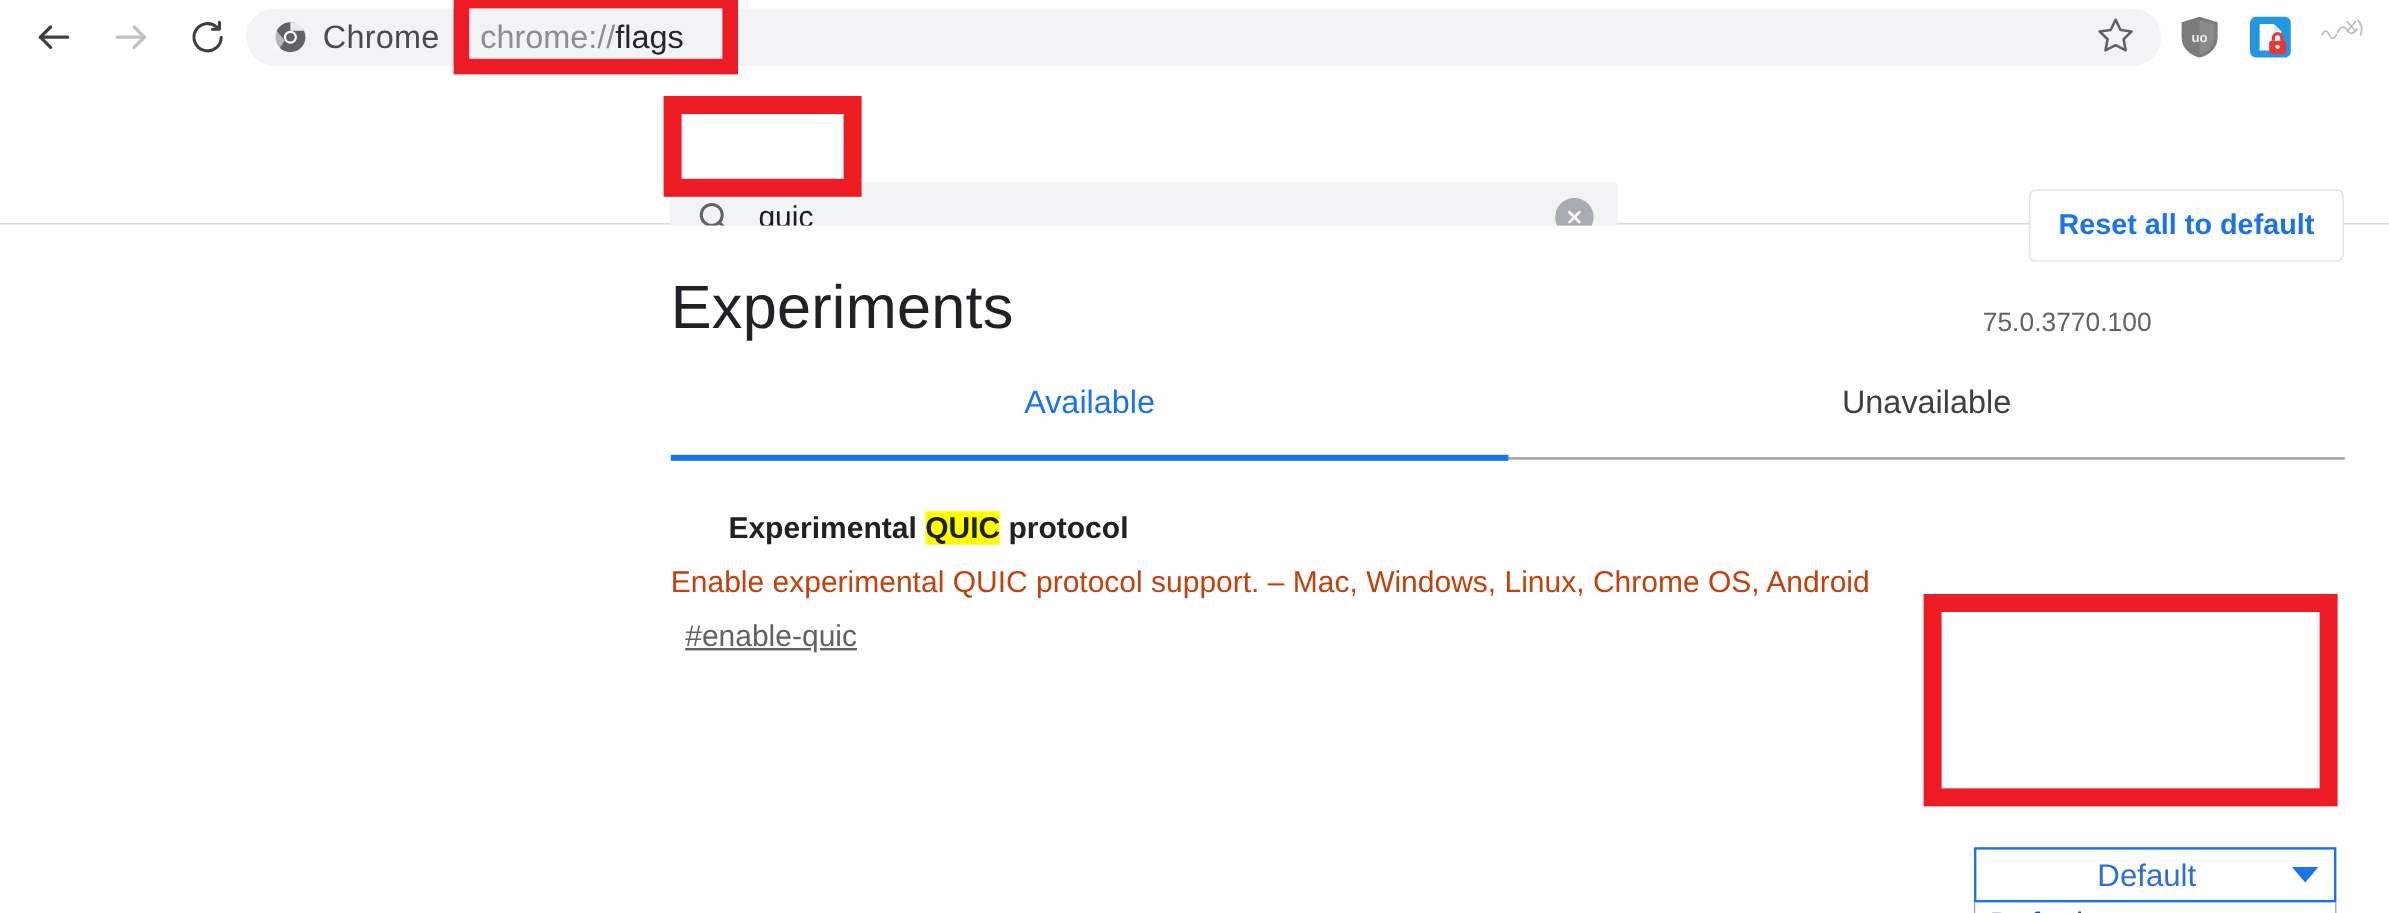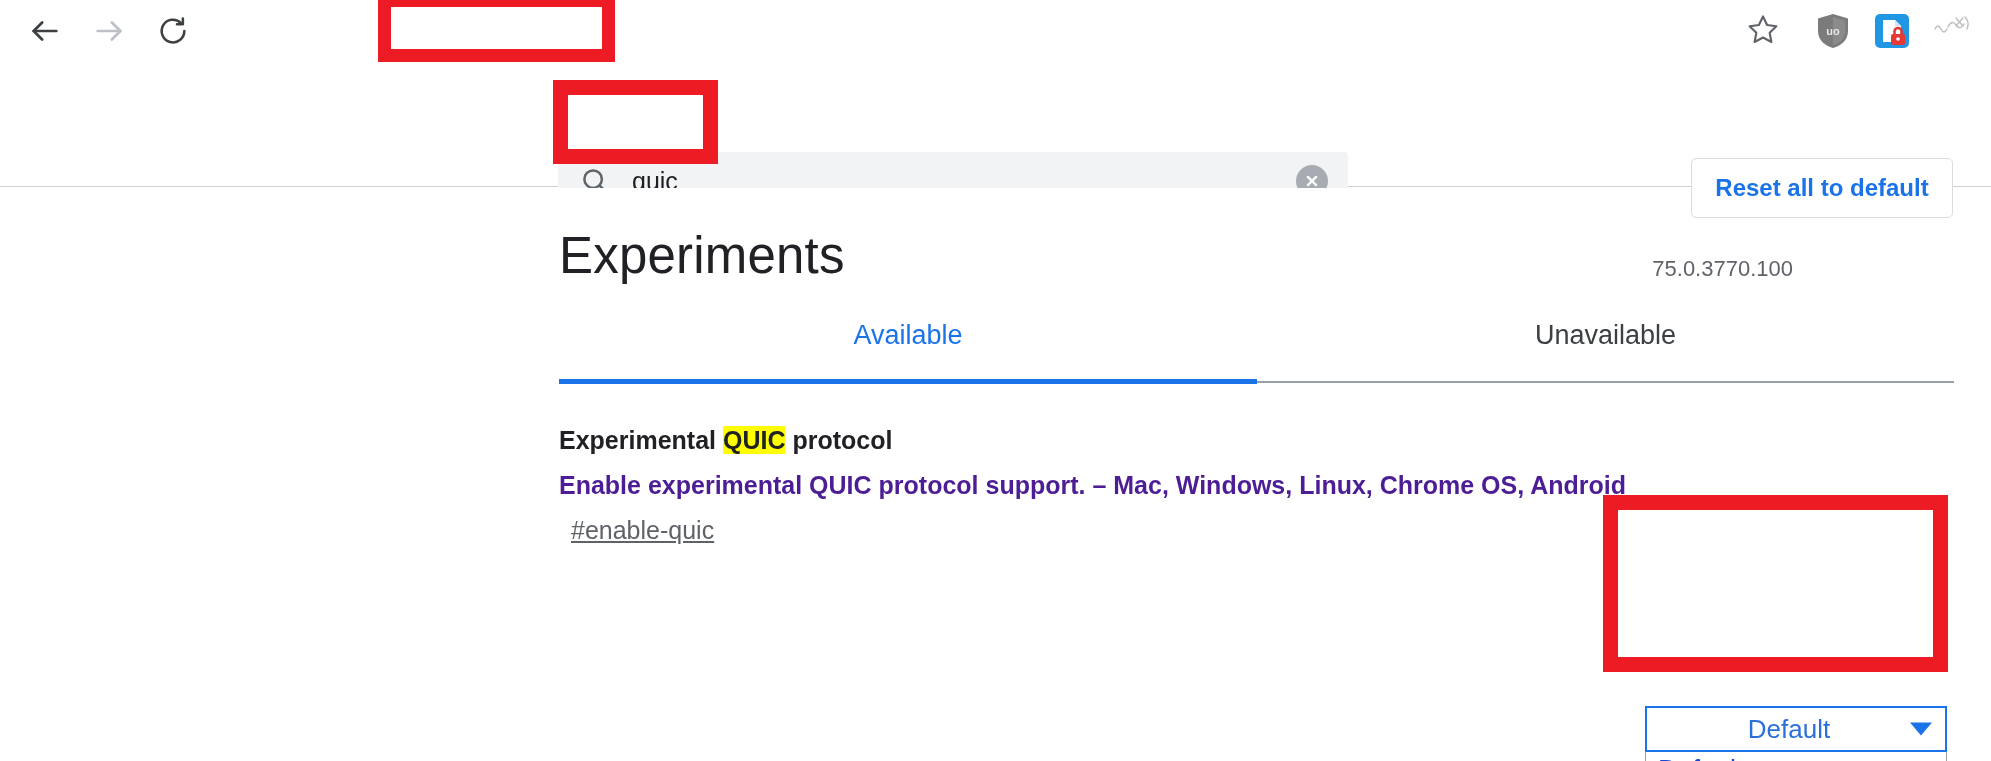--- a/index.html
+++ b/index.html
@@ -193,31 +193,31 @@
   .flag-entry {
     position: absolute;
     left: 559px; top: 238px;
     width: 1395px;
   }
   .flag-title {
     font-size: 25px;
     font-weight: bold;
     color: #202124;
     line-height: 1.15;
+    margin-left: 48px;
   }
   .flag-title .hl {
     background: #ffff00;
     color: #202124;
   }
   .flag-desc {
     margin-top: 15px;
     font-size: 25px;
-    color: #4c1d95;
+    color: #c2410c;
     line-height: 1.2;
-    font-weight: bold;
   }
   .flag-link {
     display: inline-block;
     margin-top: 16px;
     font-size: 25px;
     color: #5f6368;
     text-decoration: underline;
     cursor: pointer;
     margin-left: 12px;
   }
@@ -306,20 +306,33 @@
 
   <div class="nav-btn" id="nav-reload">
     <span>
       <svg width="32" height="32" viewBox="0 0 24 24" fill="none" stroke="#3c4043" stroke-width="1.9" stroke-linecap="round">
         <path d="M20.5 12a8.5 8.5 0 1 1-2.6-6.1"></path>
         <polyline points="19.4,2.6 19.4,7.0 15.0,7.0" stroke-linejoin="round"></polyline>
       </svg>
     </span>
   </div>
 
+  <div class="omnibox">
+    <span class="chrome-logo">
+      <svg width="26" height="26" viewBox="0 0 26 26">
+        <circle cx="13" cy="13" r="12.5" fill="#5f6368"></circle>
+        <circle cx="13" cy="13" r="5.4" fill="#ffffff"></circle>
+        <circle cx="13" cy="13" r="3.6" fill="#5f6368"></circle>
+        <path d="M13 7.6 H24.4 A12 12 0 0 0 13 0.6 Z" fill="#ffffff" opacity=".85"></path>
+        <path d="M8.3 15.8 L2.6 24.2 A12 12 0 0 1 1.2 7.5 Z" fill="#ffffff" opacity=".55"></path>
+      </svg>
+    </span>
+    <span class="omnibox-label">Chrome</span>
+    <span class="omnibox-url"><span class="scheme">chrome://</span><span class="host">flags</span></span>
+  </div>
 
   <div class="star-btn">
     <span>
       <svg width="32" height="32" viewBox="0 0 24 24" fill="none" stroke="#5f6368" stroke-width="1.6" stroke-linejoin="round">
         <polygon points="12,2.6 15.1,9.0 22.0,9.9 17.0,14.8 18.3,21.7 12,18.4 5.7,21.7 7.0,14.8 2.0,9.9 8.9,9.0"></polygon>
       </svg>
     </span>
   </div>
 
   <div class="ext-icons">

